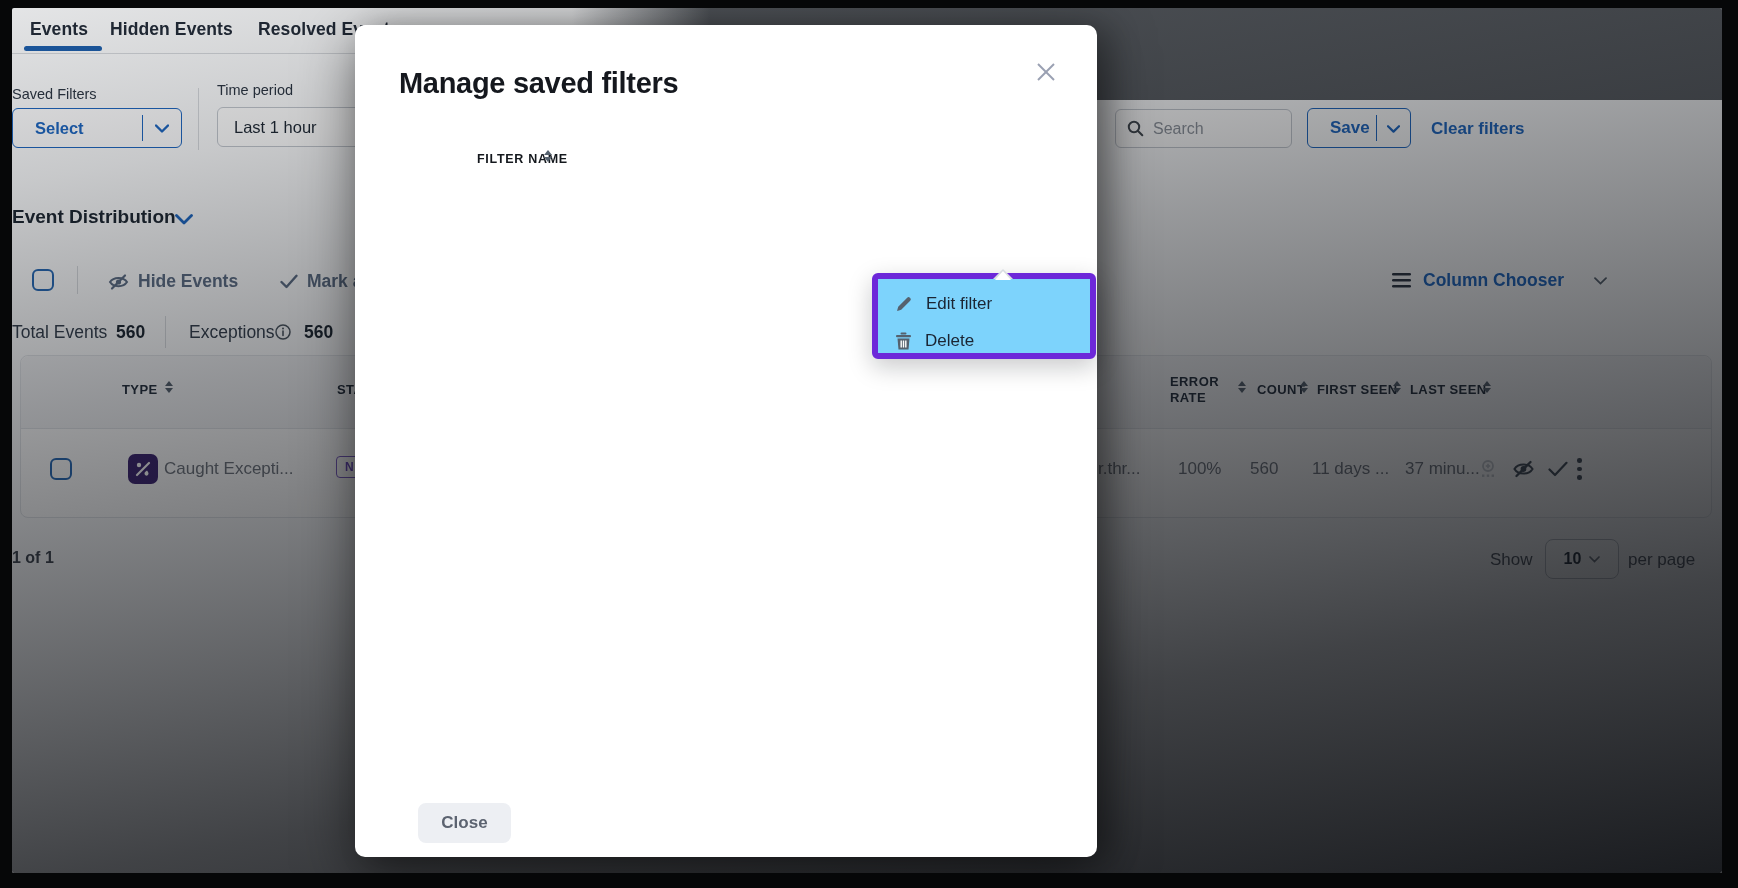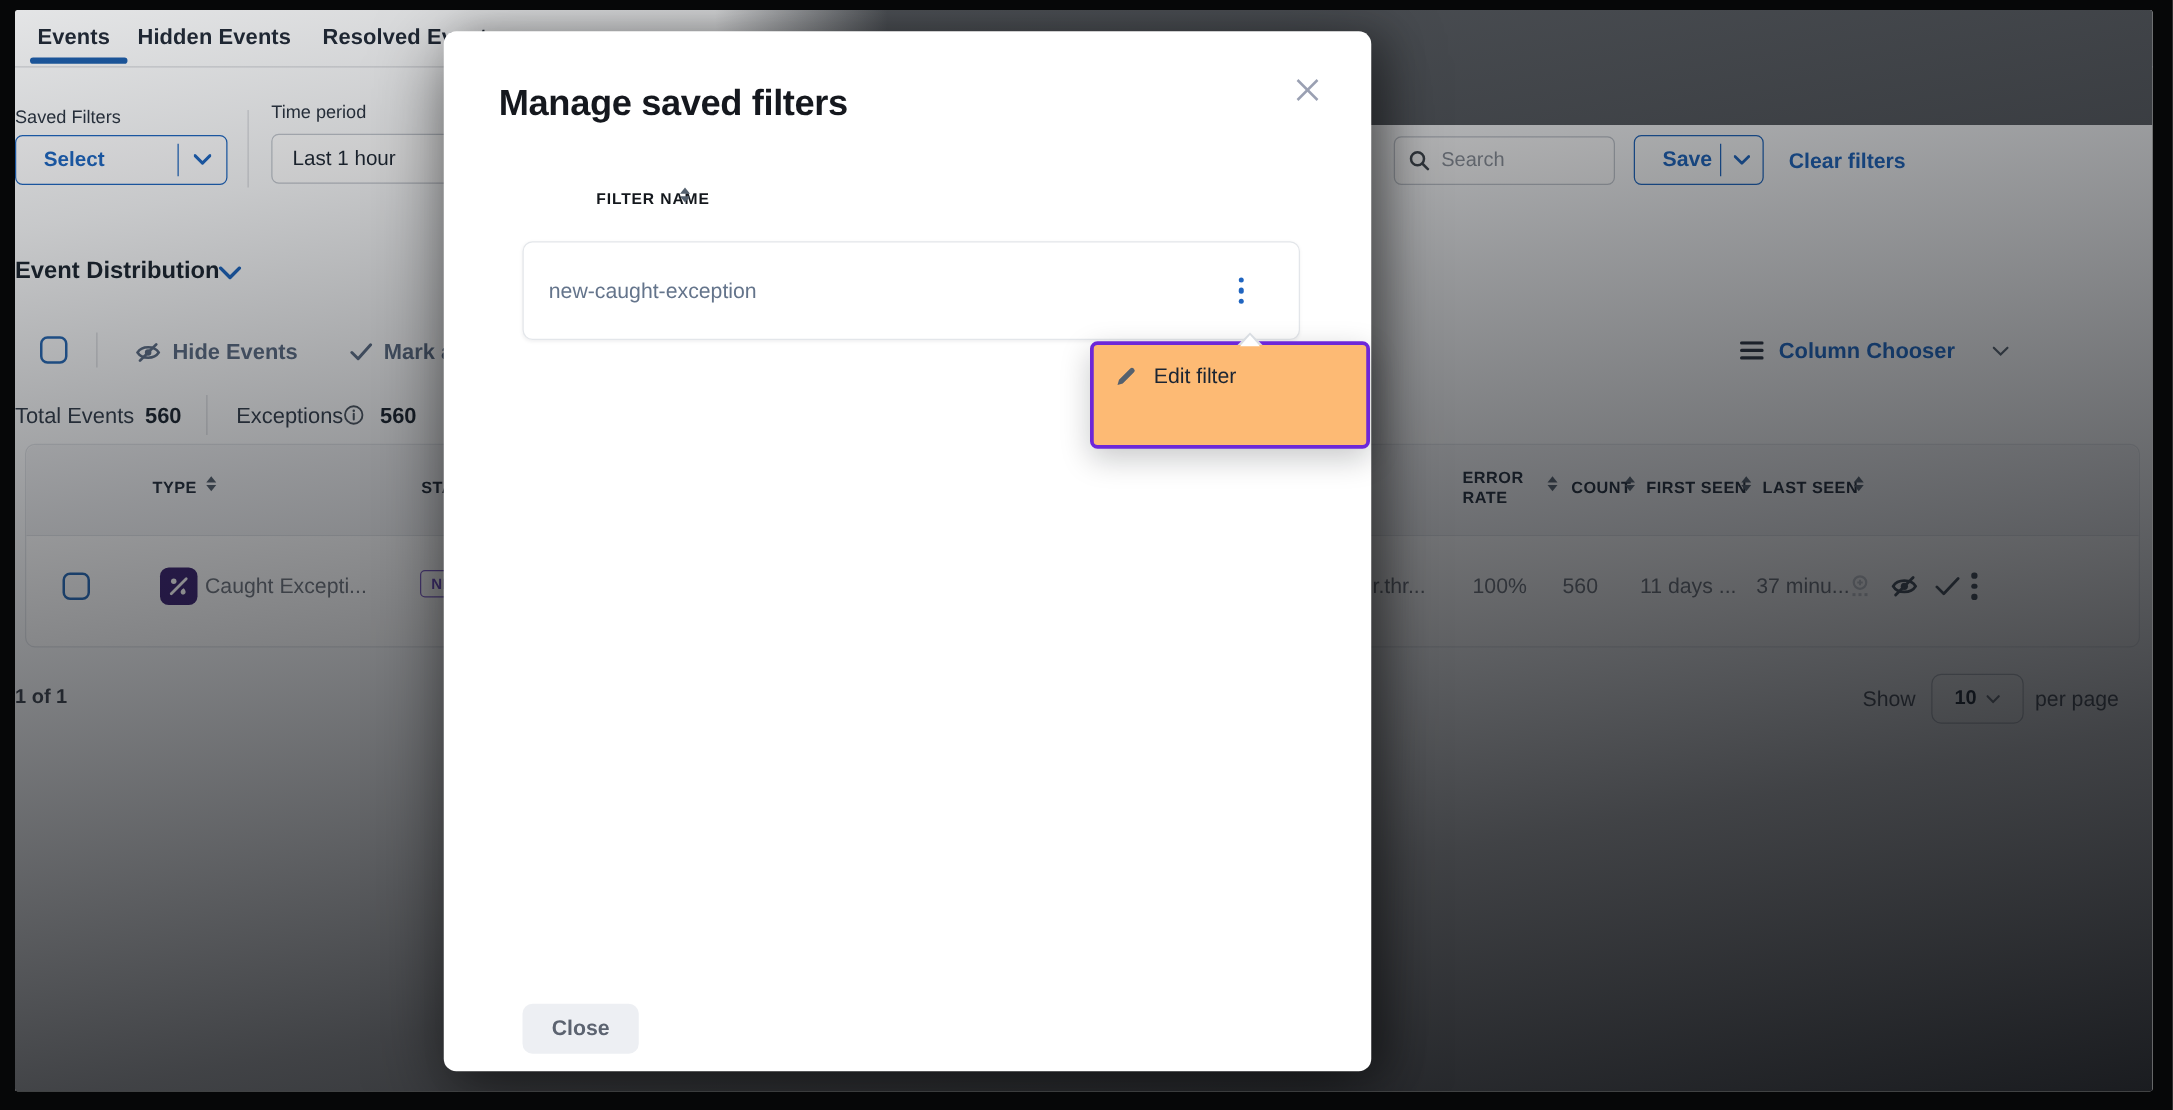--- a/index.html
+++ b/index.html
@@ -50,21 +50,21 @@
   #modal{position:absolute;left:343px;top:17px;width:742px;height:832px;background:#fff;border-radius:10px;
     box-shadow:0 18px 55px rgba(0,0,0,.5), 14px 0 30px rgba(0,0,0,.22);z-index:9;}
   .modal-title{font-size:29px;font-weight:800;color:#15181e;letter-spacing:-.3px;}
   .col-header{font-size:12.5px;font-weight:700;color:#14181d;letter-spacing:.7px;}
   .filter-card{border:1px solid #e3e6ea;border-radius:8px;background:#fff;box-shadow:0 1px 3px rgba(20,25,35,.06);display:flex;align-items:center;}
   .filter-name{font-size:17px;color:#64748b;padding-left:20px;flex:1;}
   .kebab{display:flex;flex-direction:column;gap:4px;align-items:center;justify-content:center;}
   .kebab span{width:4.5px;height:4.5px;border-radius:50%;background:#2065c0;}
   .close-btn{background:#edeff3;border:none;border-radius:8px;color:#5c6370;font-size:17px;font-weight:700;display:flex;align-items:center;justify-content:center;cursor:pointer;}
   
-  #menu{position:absolute;left:860px;top:265px;width:224px;height:86px;background:#fdba74;border:3px solid #6d28d9;border-radius:6px;
+  #menu{position:absolute;left:860px;top:265px;width:224px;height:86px;background:#7dd3fc;border:6px solid #6d28d9;border-radius:6px;
     box-shadow:0 8px 24px rgba(10,14,20,.22);z-index:10;}
   #menu::before{content:"";position:absolute;left:115px;top:-10px;width:0;height:0;
     border-left:10px solid transparent;border-right:10px solid transparent;border-bottom:10px solid #d9dde2;}
   #menu::after{content:"";position:absolute;left:116.5px;top:-8px;width:0;height:0;
     border-left:8.5px solid transparent;border-right:8.5px solid transparent;border-bottom:9px solid #fff;}
   .menu-item{position:absolute;left:0;width:100%;height:38px;display:flex;align-items:center;gap:13px;padding-left:17px;cursor:pointer;}
   .menu-item .lbl{font-size:17px;color:#1b2533;}
   .icon-slate{color:#55616e;}
   .muted-icon{color:#c6cad0;}
 </style>
@@ -273,37 +273,42 @@
             <line x1="20" y1="4" x2="4" y2="20" stroke="currentColor" stroke-width="2"></line>
           </svg>
       </button>
 
       <div class="abs col-header" style="left:84px;top:127px;padding-left:38px;">FILTER NAME</div>
       <span class="abs sort" style="left:189px;top:125px;">
           <i class="up"></i>
           <i class="dn"></i>
         </span>
 
-      <div class="abs filter-card" style="left:63px;top:168px;width:622px;height:79px;">
-        <span class="filter-name">new-caught-exception</span>
-        <span class="kebab" style="margin-right:44px;height:24px;">
-          <span></span>
-            <span></span>
-            <span></span>
-        </span>
-      </div>
 
       <button class="abs close-btn" style="left:63px;top:778px;width:93px;height:40px;">Close</button>
     </div>
 
     <div id="menu">
       <div class="menu-item" style="top:6px;">
         <span class="icon-slate" style="display:flex;">
           <svg width="18" height="18" viewBox="0 0 18 18">
               <path d="M2 16 L3.2 11.8 L12.2 2.8 a1.9 1.9 0 0 1 2.7 0 l0.3 0.3 a1.9 1.9 0 0 1 0 2.7 L6.2 14.8 Z" fill="currentColor"></path>
             </svg>
         </span>
         <span class="lbl">Edit filter</span>
       </div>
+      <div class="menu-item" style="top:43px;">
+        <span class="icon-slate" style="display:flex;">
+          <svg width="17" height="18" viewBox="0 0 17 18">
+              <rect x="1" y="3" width="15" height="2.2" rx="1" fill="currentColor"></rect>
+              <rect x="5.5" y="0.5" width="6" height="2" rx="1" fill="currentColor"></rect>
+              <path d="M2.5 6.5 h12 l-1 11 h-10 Z" fill="currentColor"></path>
+              <line x1="6.2" y1="8.5" x2="6.2" y2="15.5" stroke="#fff" stroke-width="1.4"></line>
+              <line x1="8.5" y1="8.5" x2="8.5" y2="15.5" stroke="#fff" stroke-width="1.4"></line>
+              <line x1="10.8" y1="8.5" x2="10.8" y2="15.5" stroke="#fff" stroke-width="1.4"></line>
+            </svg>
+        </span>
+        <span class="lbl">Delete</span>
+      </div>
     </div>
 
   </div>
 </div>
 
 </body></html>

